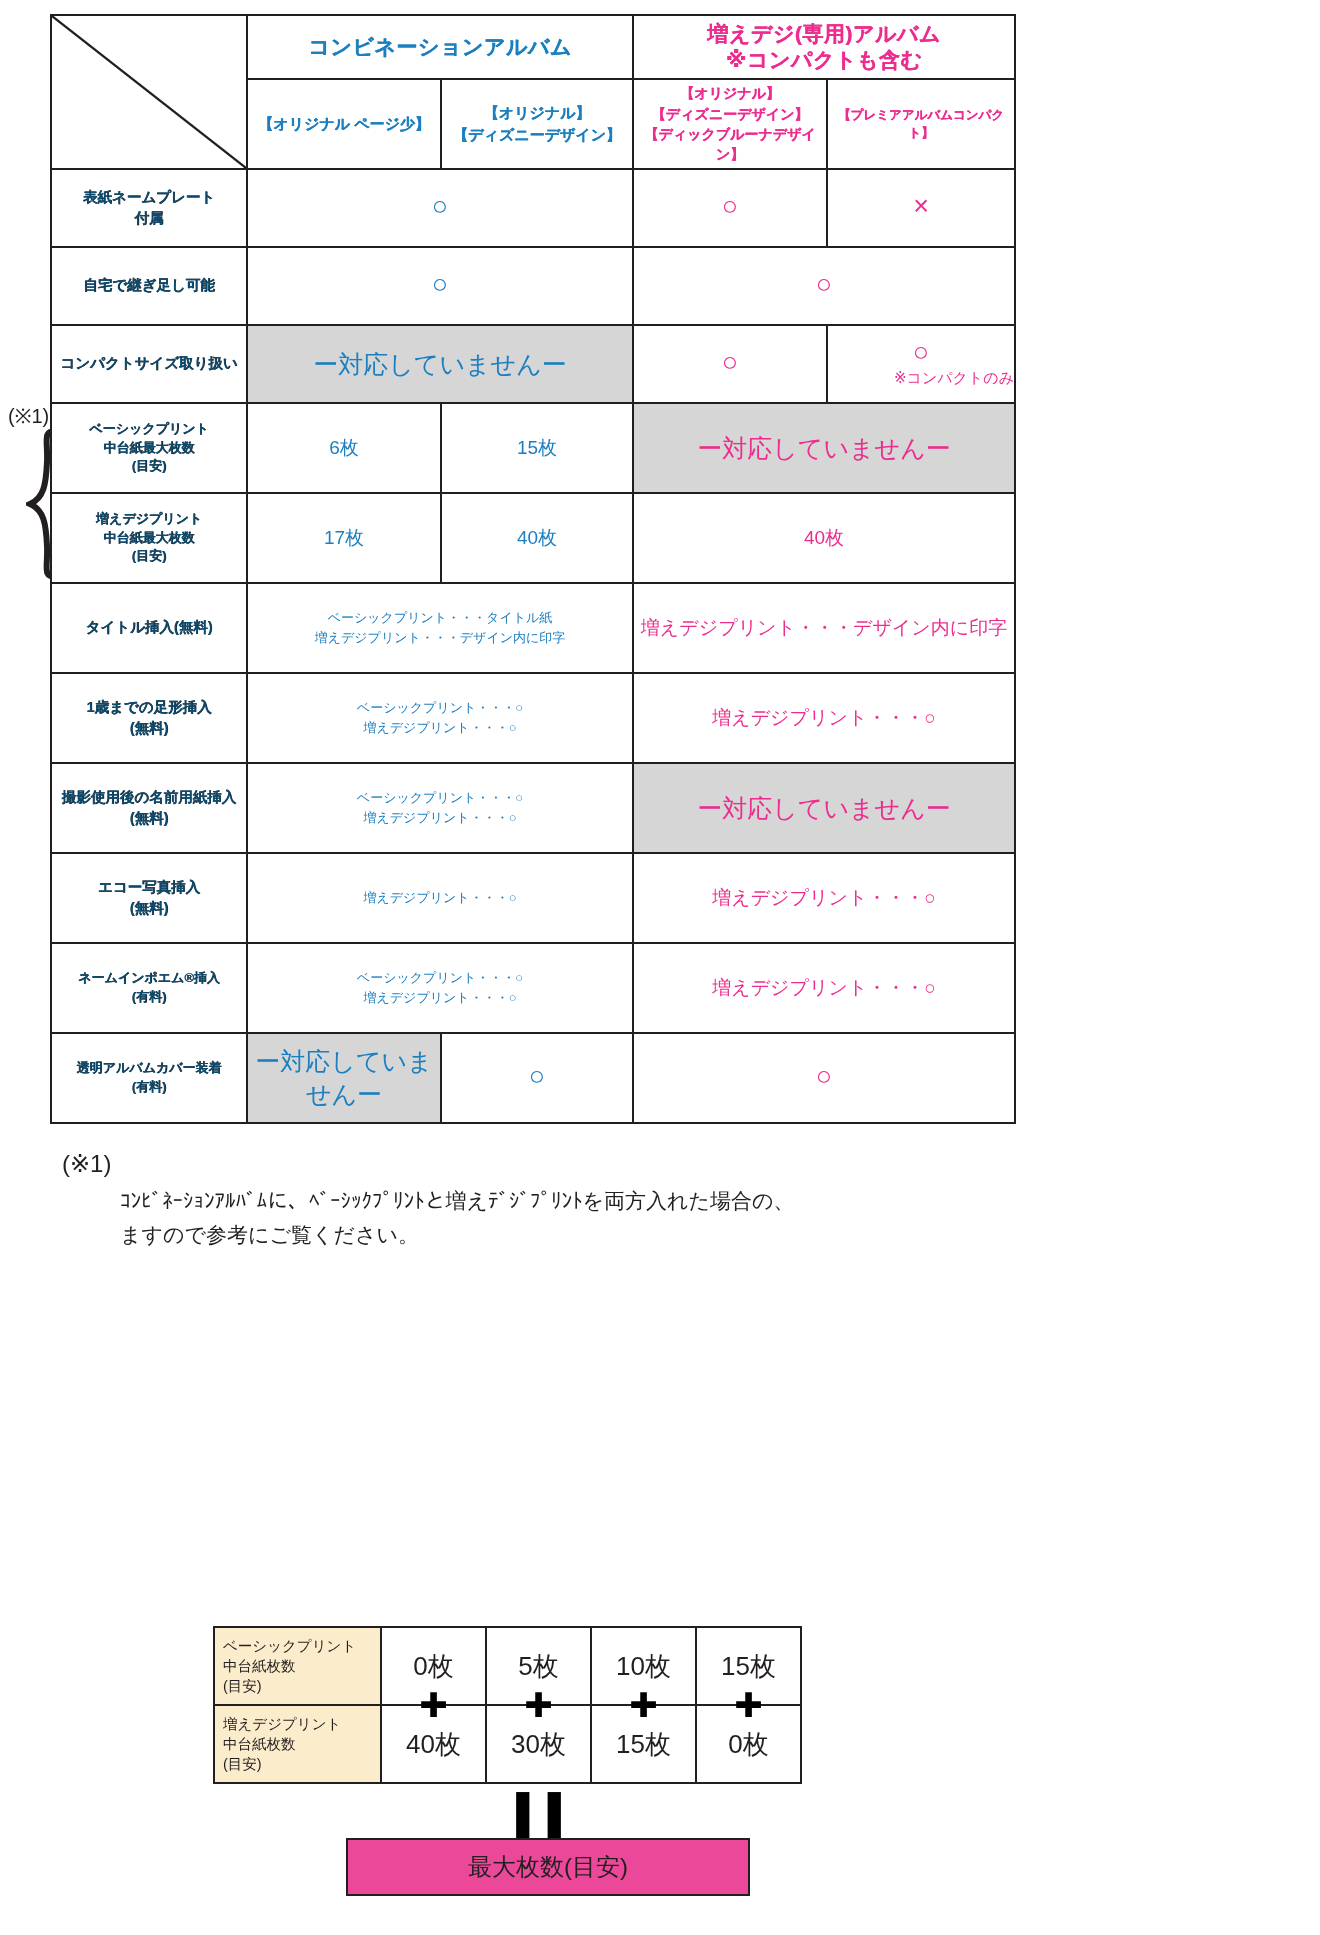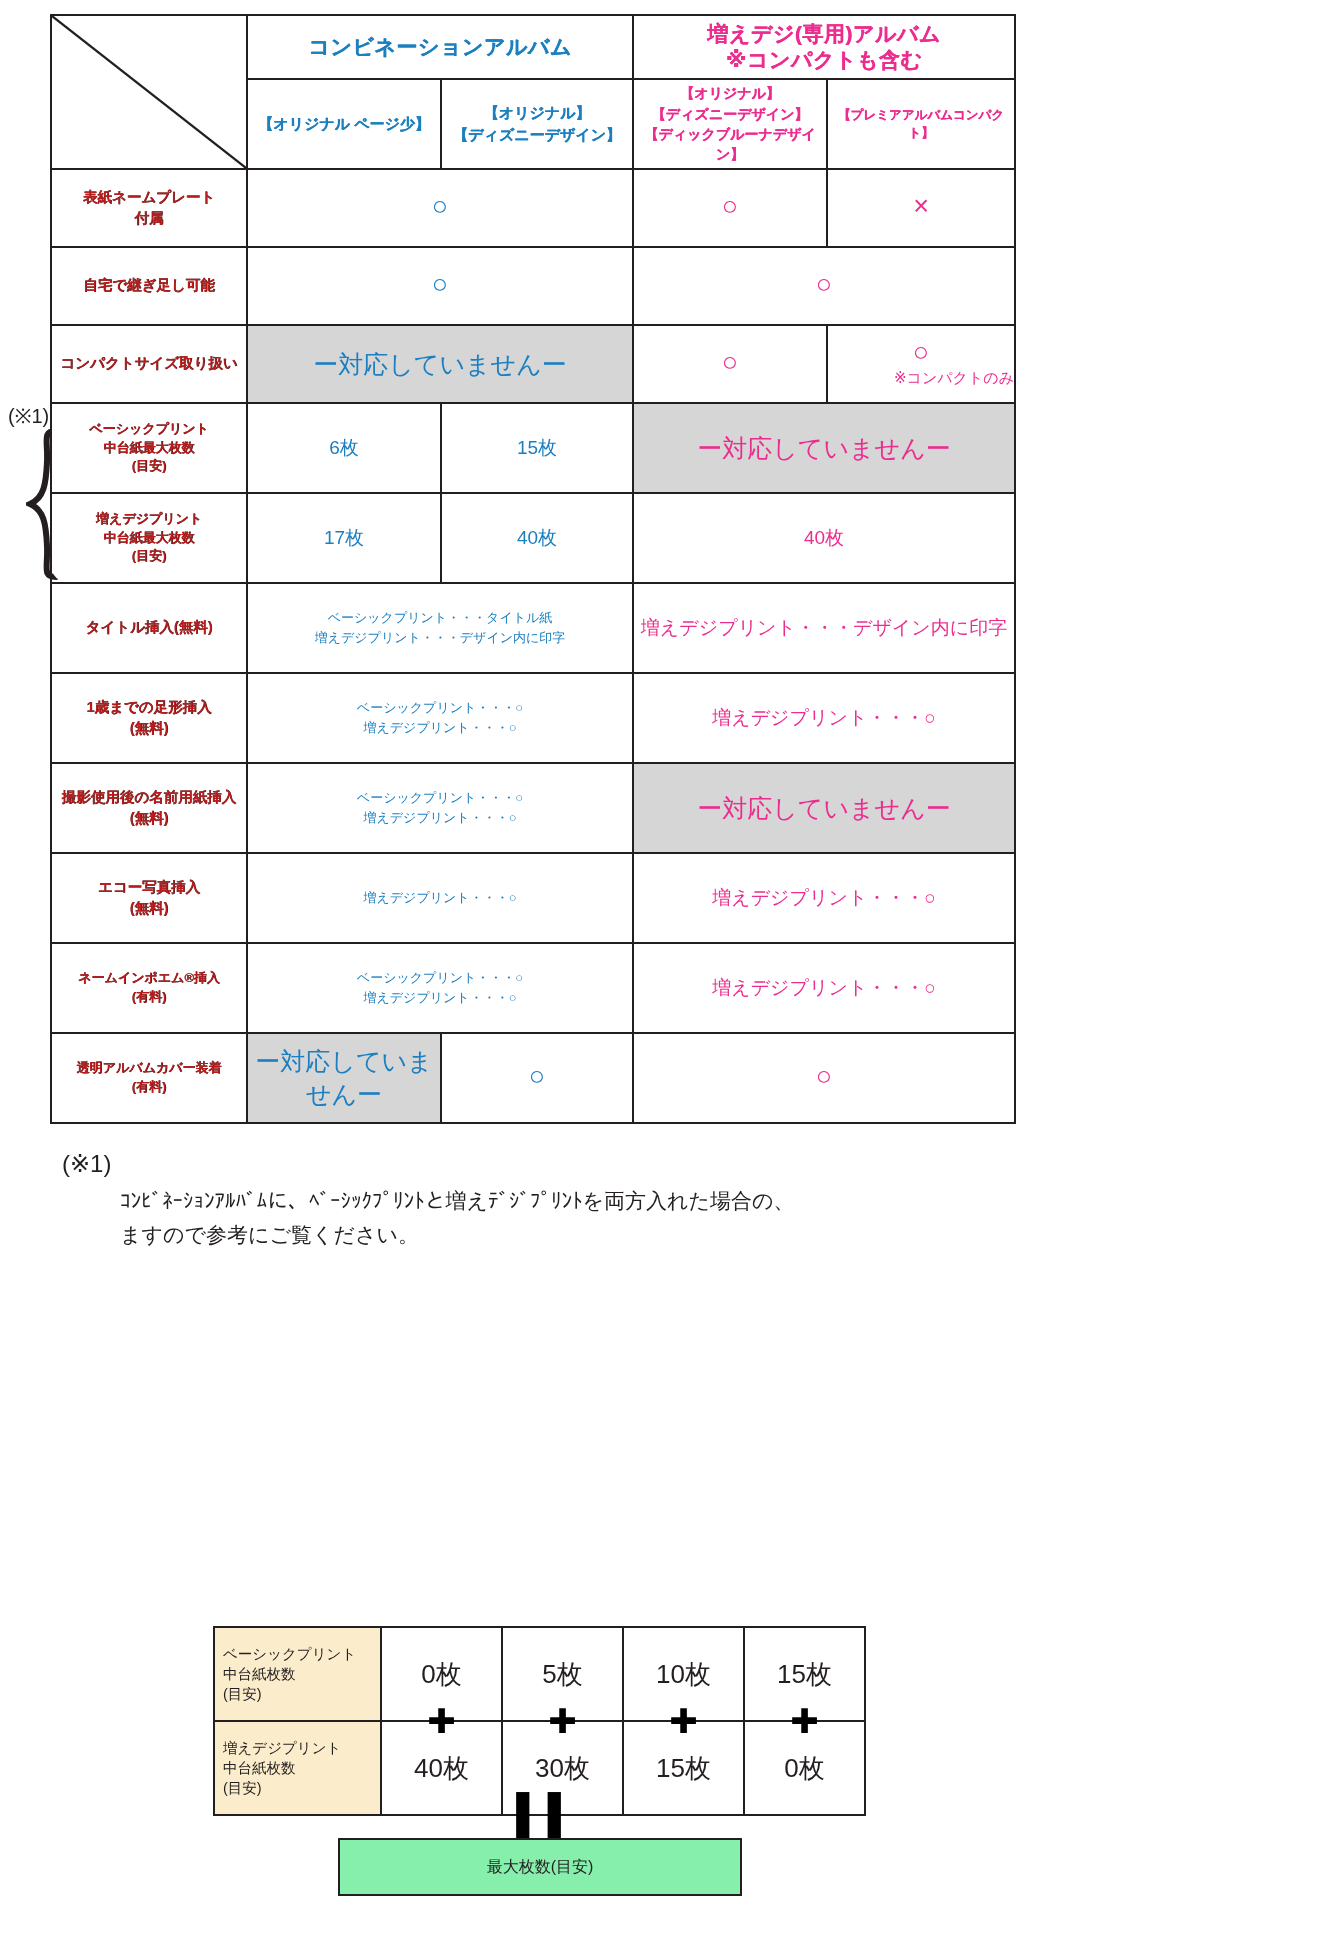--- a/index.html
+++ b/index.html
@@ -70,27 +70,26 @@
     color:#ec2d8f;
     font-size:14px;font-weight:bold;
     height:88px;
     line-height:1.45;
     text-shadow:0.4px 0 0 #ec2d8f;
   }
   .hdr-pink-sub.small{font-size:12.5px;}
 
   .rowlabel{
     background:#fbe0d0;
-    color:#b91c1c;
+    color:#0c4a6e;
     font-size:14.5px;font-weight:bold;
     text-align:left;
     padding:0 0 0 10px;
     line-height:1.45;
     text-shadow:0.4px 0 0 #231f20;
-    border-radius:18px;
   }
   .rowlabel.sm{font-size:13px;}
 
   .cell{font-size:19px;line-height:1.5;}
   .blue{color:#1b7fc0;}
   .pink{color:#ec2d8f;}
   .mark-blue{color:#1b7fc0;font-size:27px;line-height:1;font-weight:normal;}
   .mark-pink{color:#ec2d8f;font-size:27px;line-height:1;font-weight:normal;}
   .mark-x{color:#ec2d8f;font-size:27px;line-height:1;}
   .na{background:#d6d6d6 !important;font-size:25px;}
@@ -133,21 +132,21 @@
     border-collapse:collapse;
     table-layout:fixed;
   }
   #mini-table td{
     border:2px solid #231f20;
     text-align:center;
     vertical-align:middle;
     background:#ffffff;
     font-size:26px;
     color:#231f20;
-    padding:10px;
+    padding:2px;
     position:relative;
   }
   #mini-table td.mlabel{
     width:157px;
     background:#fbeccb;
     text-align:left;
     font-size:14.5px;
     line-height:1.38;
     padding:0 0 0 8px;
     color:#231f20;
@@ -162,26 +161,26 @@
     z-index:5;
     background:transparent;
   }
   #equals{
     position:absolute;left:506px;top:1788px;
     font-size:40px;font-weight:bold;color:#000;
     letter-spacing:-2px;
     transform:scaleY(1.15);
   }
   #result-box{
-    position:absolute;left:338px;top:1838px;
+    position:absolute;left:346px;top:1838px;
     width:400px;height:54px;
-    background:#86efac;
+    background:#ec4899;
     border:2px solid #231f20;
     display:flex;align-items:center;justify-content:center;
-    font-size:16px;color:#231f20;
+    font-size:24px;color:#231f20;
   }
 </style>
 </head>
 <body>
 
 <div class="page">
 
   <div id="note-marker">(※1)</div>
   <svg id="brace" viewBox="0 0 34 152" xmlns="http://www.w3.org/2000/svg">
     <path d="M30 3 C16 3, 22 12, 21 34 C20 56, 18 70, 4 76 C18 82, 20 96, 21 118 C22 140, 16 149, 30 149" fill="none" stroke="#231f20" stroke-width="6" stroke-linecap="round"></path>

